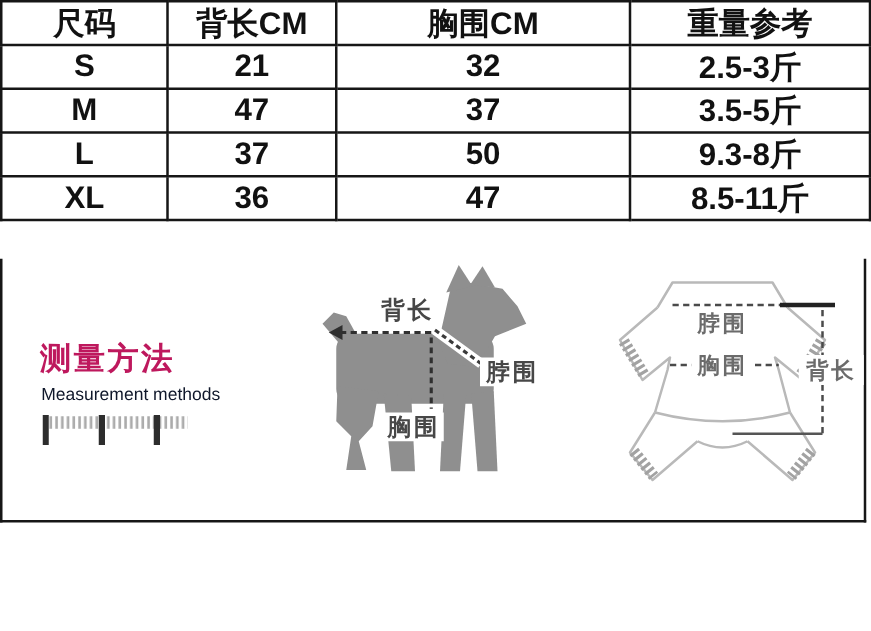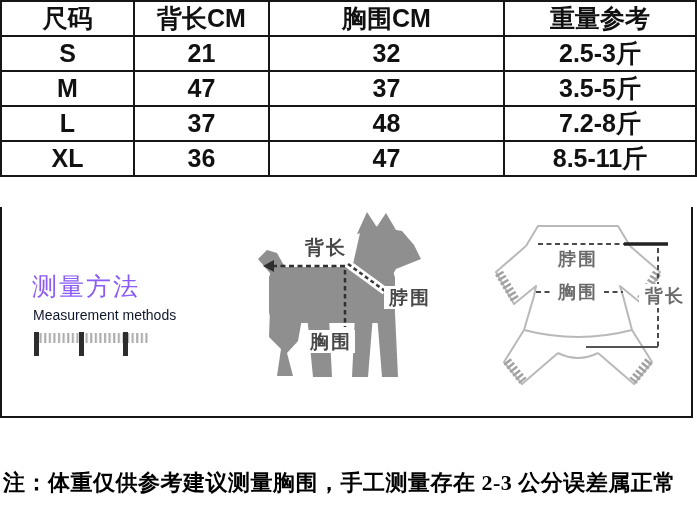--- a/index.html
+++ b/index.html
@@ -19,22 +19,22 @@
   }
   table.size-table th{height:33px;font-size:25px;}
   table.size-table td{height:32px;font-size:25px;}
   
   .diagram-box{
     position:absolute;top:207px;left:0;width:693px;height:211px;
     border-left:2px solid #161616;border-right:2px solid #161616;border-bottom:2px solid #161616;
     box-sizing:border-box;background:#fff;
   }
   .mm-title{
-    position:absolute;left:30px;top:63px;font-size:25px;font-weight:normal;
-    color:#8b5cf6;letter-spacing:2px;white-space:nowrap;
+    position:absolute;left:30px;top:63px;font-size:25px;font-weight:bold;
+    color:#be185d;letter-spacing:2px;white-space:nowrap;
   }
   .mm-sub{
     position:absolute;left:31px;top:100px;font-size:14px;color:#0f172a;white-space:nowrap;
   }
   .ruler{position:absolute;left:32px;top:125px;}
   .dog-svg{position:absolute;left:253px;top:2px;}
   .garment-svg{position:absolute;left:488px;top:5px;}
   .svg-label{
     font-family:"Liberation Sans",sans-serif;font-weight:600;letter-spacing:2px;
   }
@@ -74,22 +74,22 @@
       </tr>
       <tr>
         <td>M</td>
         <td>47</td>
         <td>37</td>
         <td>3.5-5斤</td>
       </tr>
       <tr>
         <td>L</td>
         <td>37</td>
-        <td>48</td>
-        <td>7.2-8斤</td>
+        <td>50</td>
+        <td>9.3-8斤</td>
       </tr>
       <tr>
         <td>XL</td>
         <td>36</td>
         <td>47</td>
         <td>8.5-11斤</td>
       </tr>
     </tbody>
   </table>
 
@@ -161,15 +161,14 @@
         <path d="M46 80 H133" stroke="#4a4a4a" stroke-width="2" stroke-dasharray="5 3.5" fill="none"></path>
       </g>
       <text class="svg-label" x="88" y="53" font-size="18" fill="#6b6b6b" text-anchor="middle">脖围</text>
       <rect x="63" y="68" width="50" height="23" fill="#fff"></rect>
       <text class="svg-label" x="88" y="86" font-size="18" fill="#6b6b6b" text-anchor="middle">胸围</text>
       <rect x="149" y="72" width="52" height="24" fill="#fff"></rect>
       <text class="svg-label" x="175" y="90" font-size="18" fill="#6b6b6b" text-anchor="middle">背长</text>
     </svg>
   </div>
 
-  <div class="note">注：体重仅供参考建议测量胸围，手工测量存在 2-3 公分误差属正常</div>
 
 </div>
 
 </body></html>

